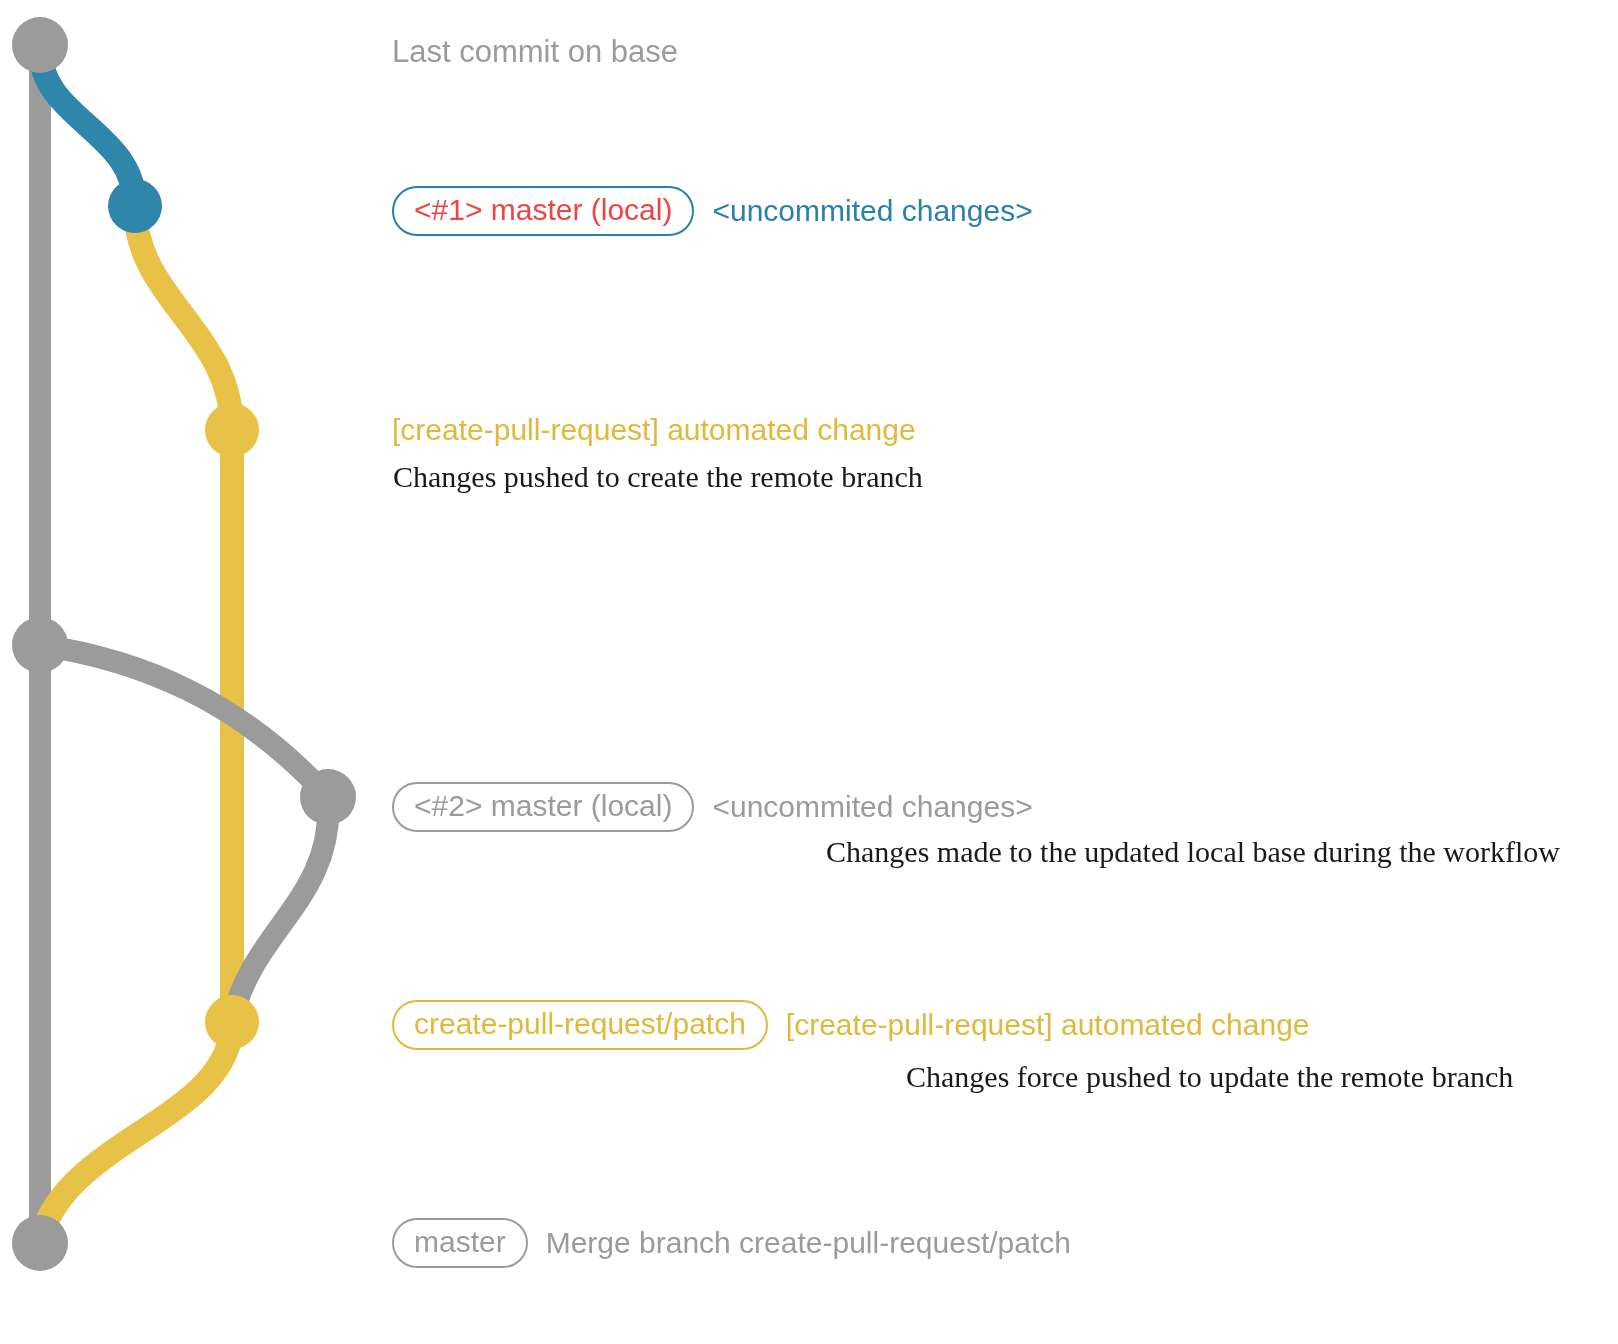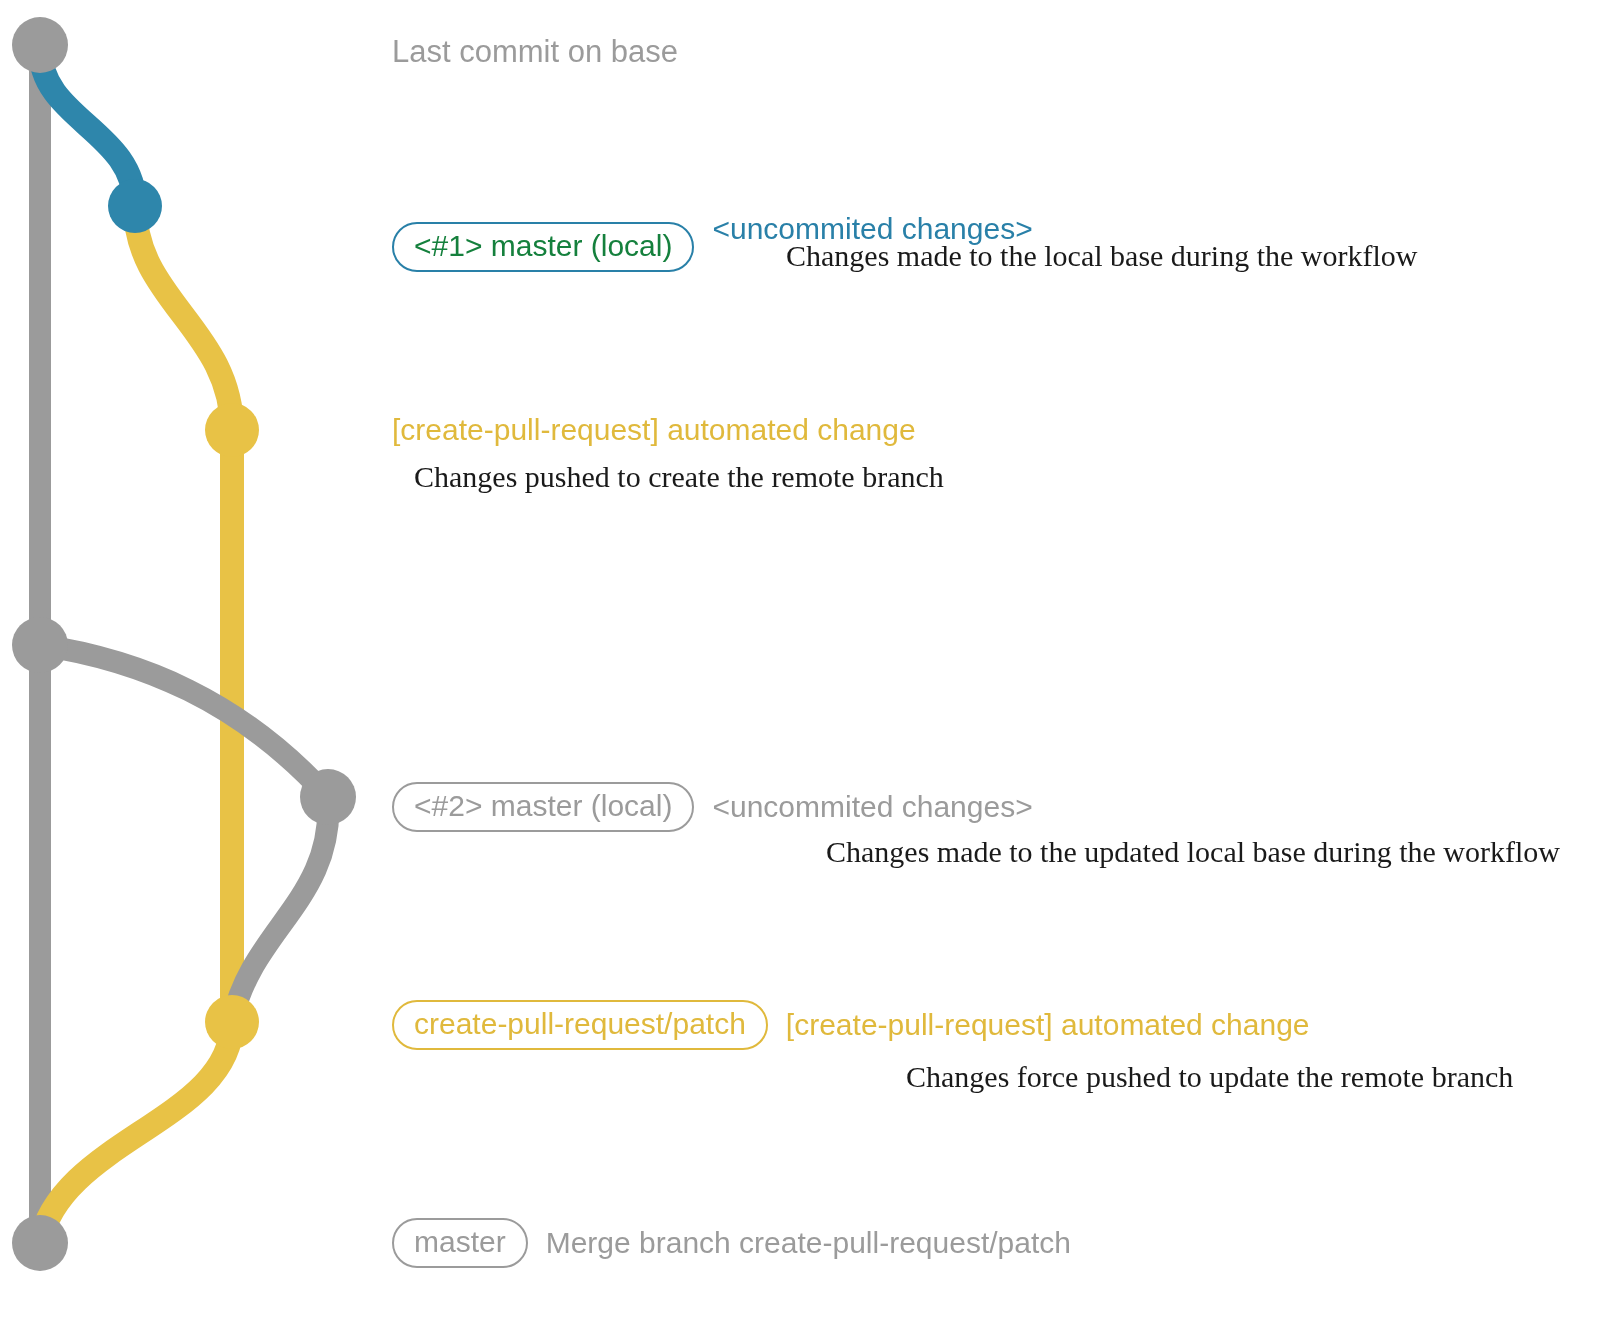--- a/index.html
+++ b/index.html
@@ -56,21 +56,21 @@
     display: inline-block;
     border: 2px solid #9b9b9b;
     border-radius: 26px;
     padding: 7px 20px 9px 20px;
     font-size: 30px;
     line-height: 1.0;
     color: #9b9b9b;
     background: #ffffff;
     white-space: nowrap;
   }
-  .badge.blue   { border-color: #2980a8; color: #15803d; margin-top: 36px; }
+  .badge.blue   { border-color: #2980a8; color: #ef4444; }
   .badge.yellow { border-color: #e0b93c; color: #e0b93c; }
   .badge.gray   { border-color: #9b9b9b; color: #9b9b9b; }
 
   .msg {
     font-family: "Liberation Sans", sans-serif;
     font-size: 30px;
     line-height: 1.0;
     white-space: nowrap;
     color: #9b9b9b;
     text-align: center;
@@ -127,26 +127,25 @@
   <div id="annotations">
 
     <div class="row" style="top:34px;">
       <div class="plain-title">Last commit on base</div>
     </div>
 
     <div class="row headline" style="top:186px;">
       <span class="badge blue">&lt;#1&gt; master (local)</span>
       <span class="msg blue spaced">&lt;uncommited changes&gt;</span>
     </div>
-    <div class="note" style="left:786px; top:241px;">Changes made to the local base during the workflow</div>
 
     <div class="row headline" style="top:415px;">
       <span class="msg yellow">[create-pull-request] automated change</span>
     </div>
-    <div class="note" style="left:414px; top:462px;">Changes pushed to create the remote branch</div>
+    <div class="note" style="left:393px; top:462px;">Changes pushed to create the remote branch</div>
 
 
     <div class="row headline" style="top:782px;">
       <span class="badge gray">&lt;#2&gt; master (local)</span>
       <span class="msg gray spaced">&lt;uncommited changes&gt;</span>
     </div>
     <div class="note" style="left:786px; top:837px;margin-left:40px;">Changes made to the updated local base during the workflow</div>
 
     <div class="row headline" style="top:1000px;">
       <span class="badge yellow">create-pull-request/patch</span>

